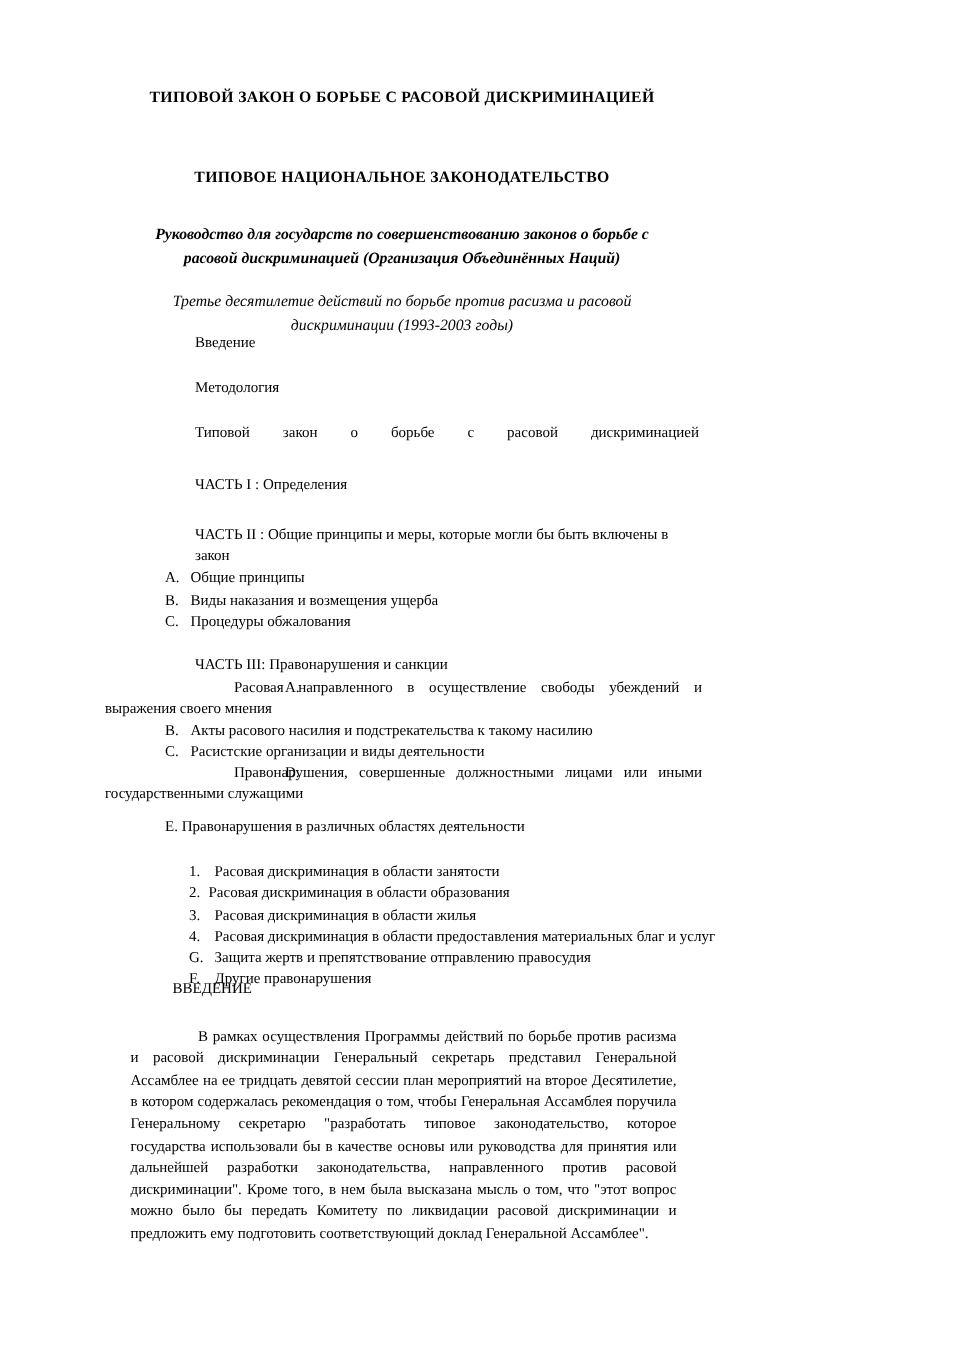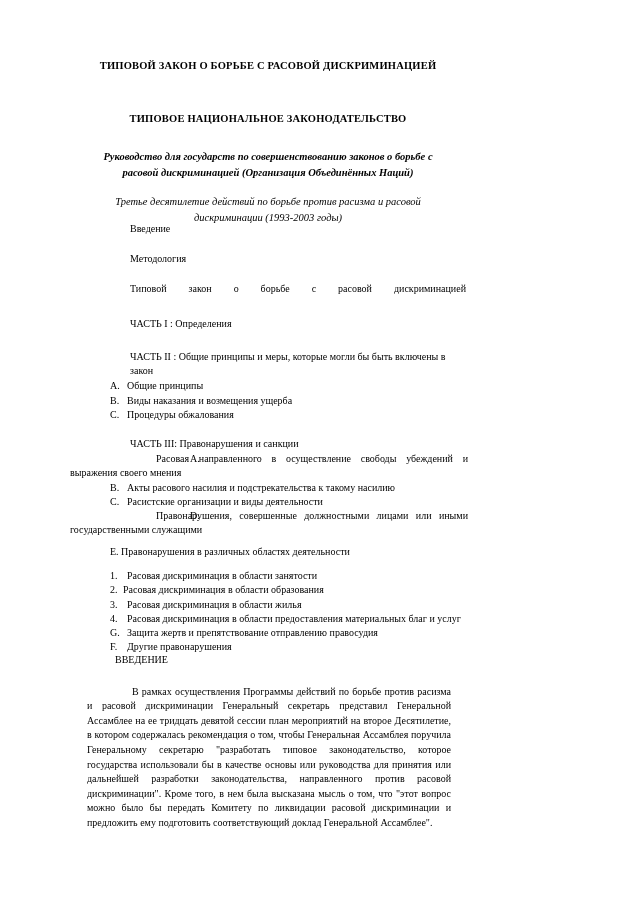--- a/index.html
+++ b/index.html
@@ -125,21 +125,21 @@
   #part3 .plain-list {
     list-style: none;
     margin: 0;
     padding: 0 0 0 40px;
   }
   #part3 .plain-list li { white-space: nowrap; }
   #partE { top: 535px; left: 70px; right: 68px; }
   #partE .e-head { margin-left: 40px; }
   #partE ul {
     list-style: none;
-    margin: 0;
+    margin: 16px;
     padding: 0 0 0 40px;
   }
   #partE li { white-space: nowrap; }
   #partE .num { display: inline-block; width: 17px; }
   #partE .num.flush { width: 13px; }
 
   
   #intro {
     position: absolute;
     top: 653px;

